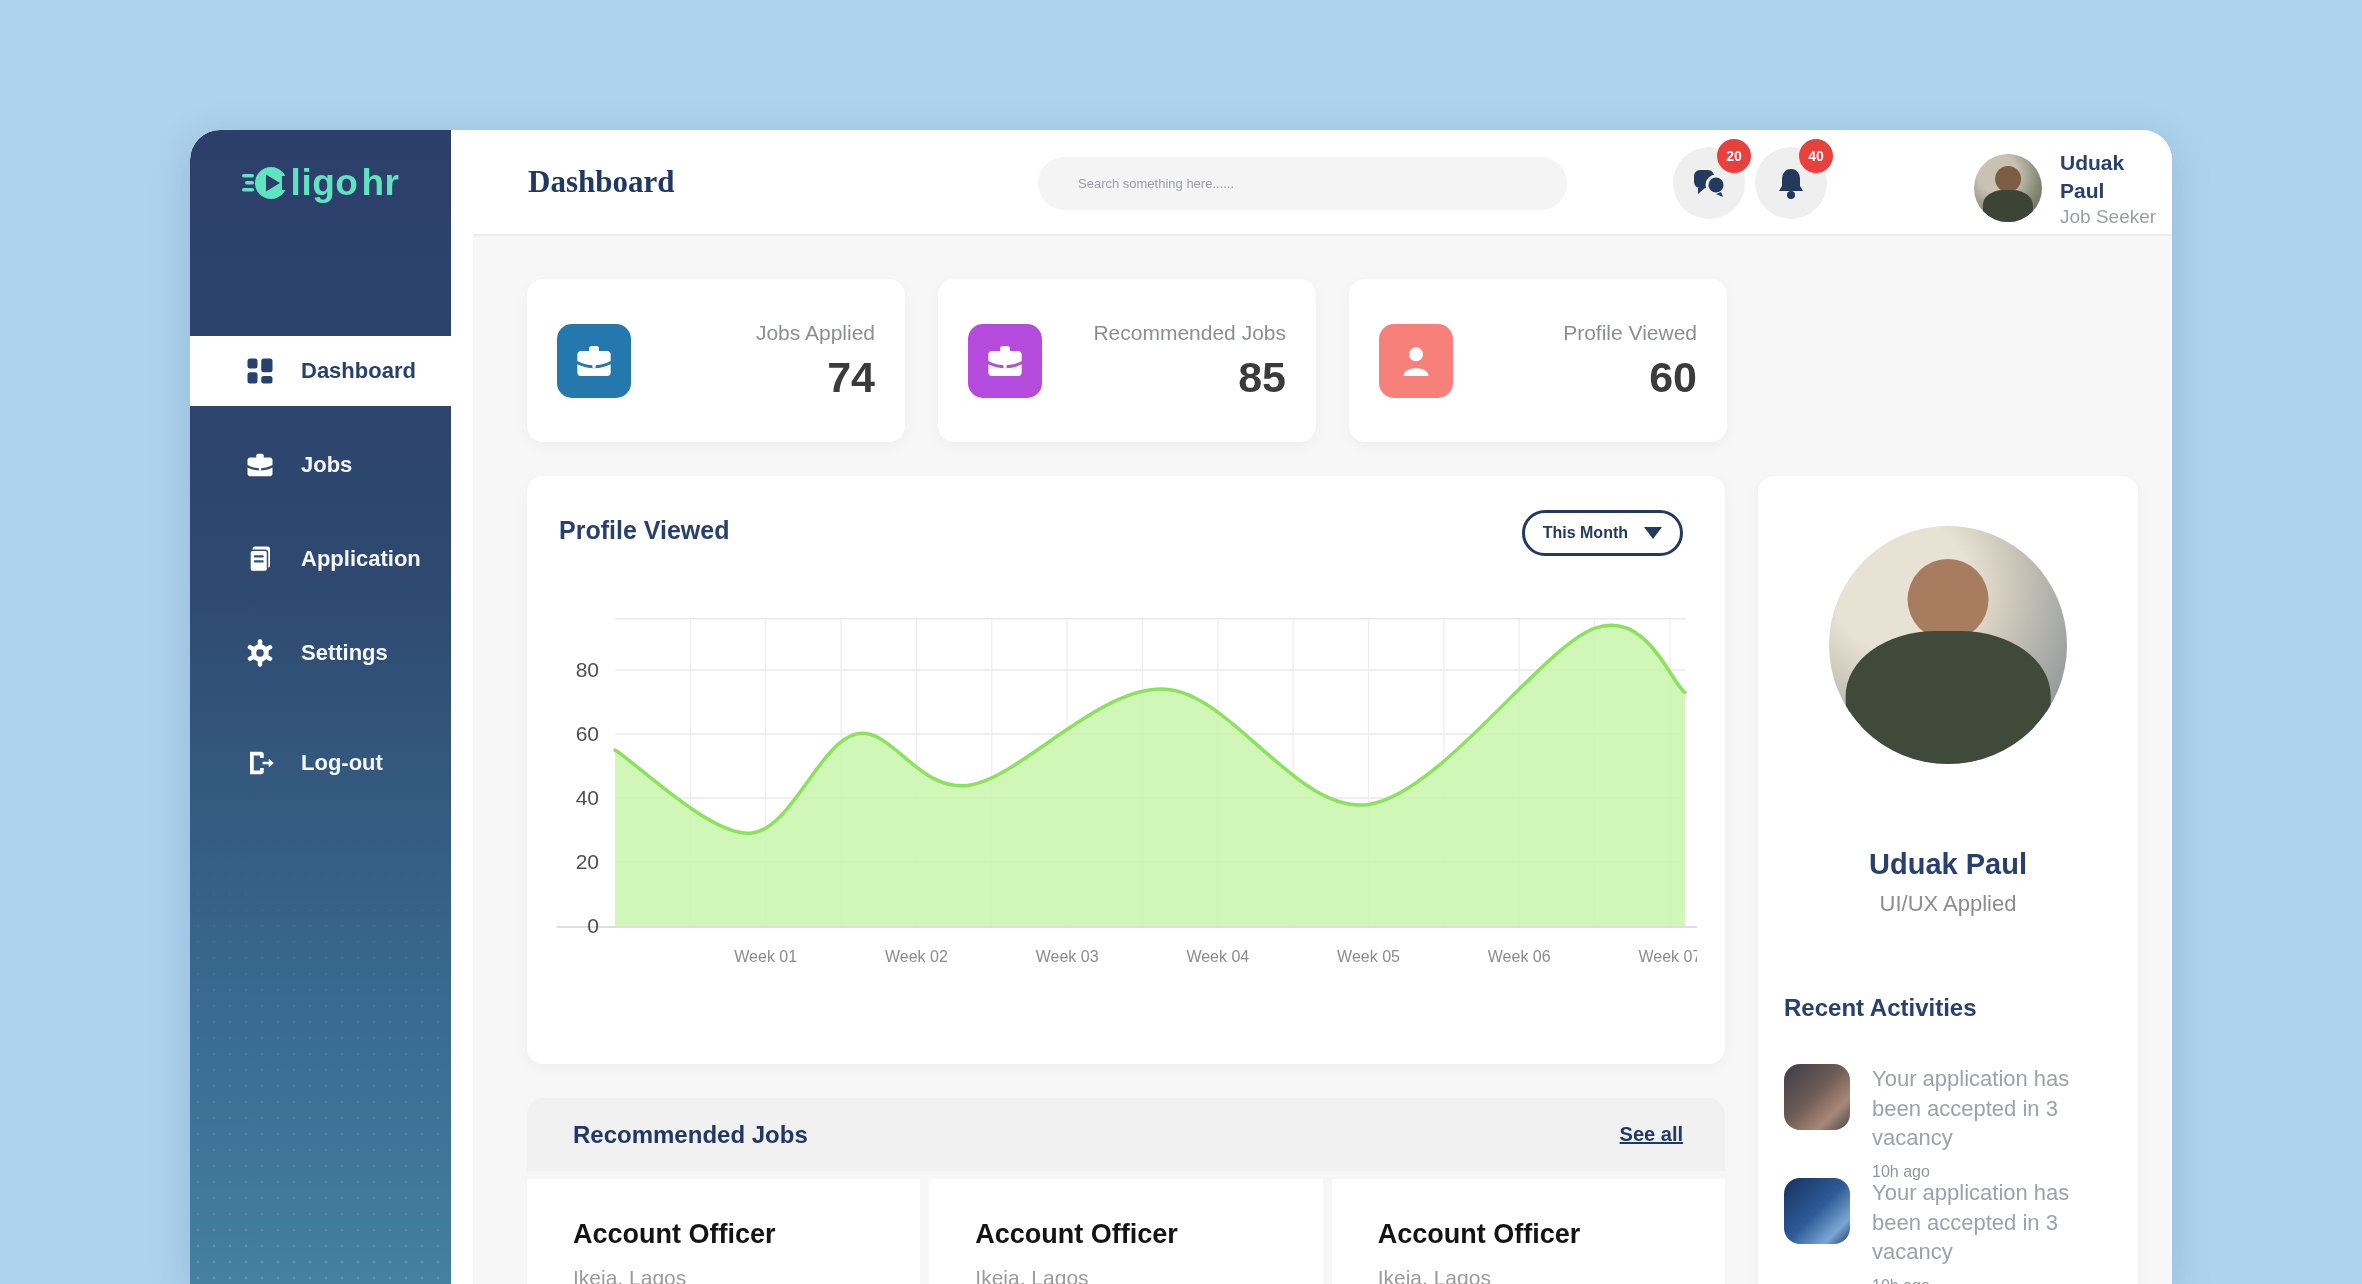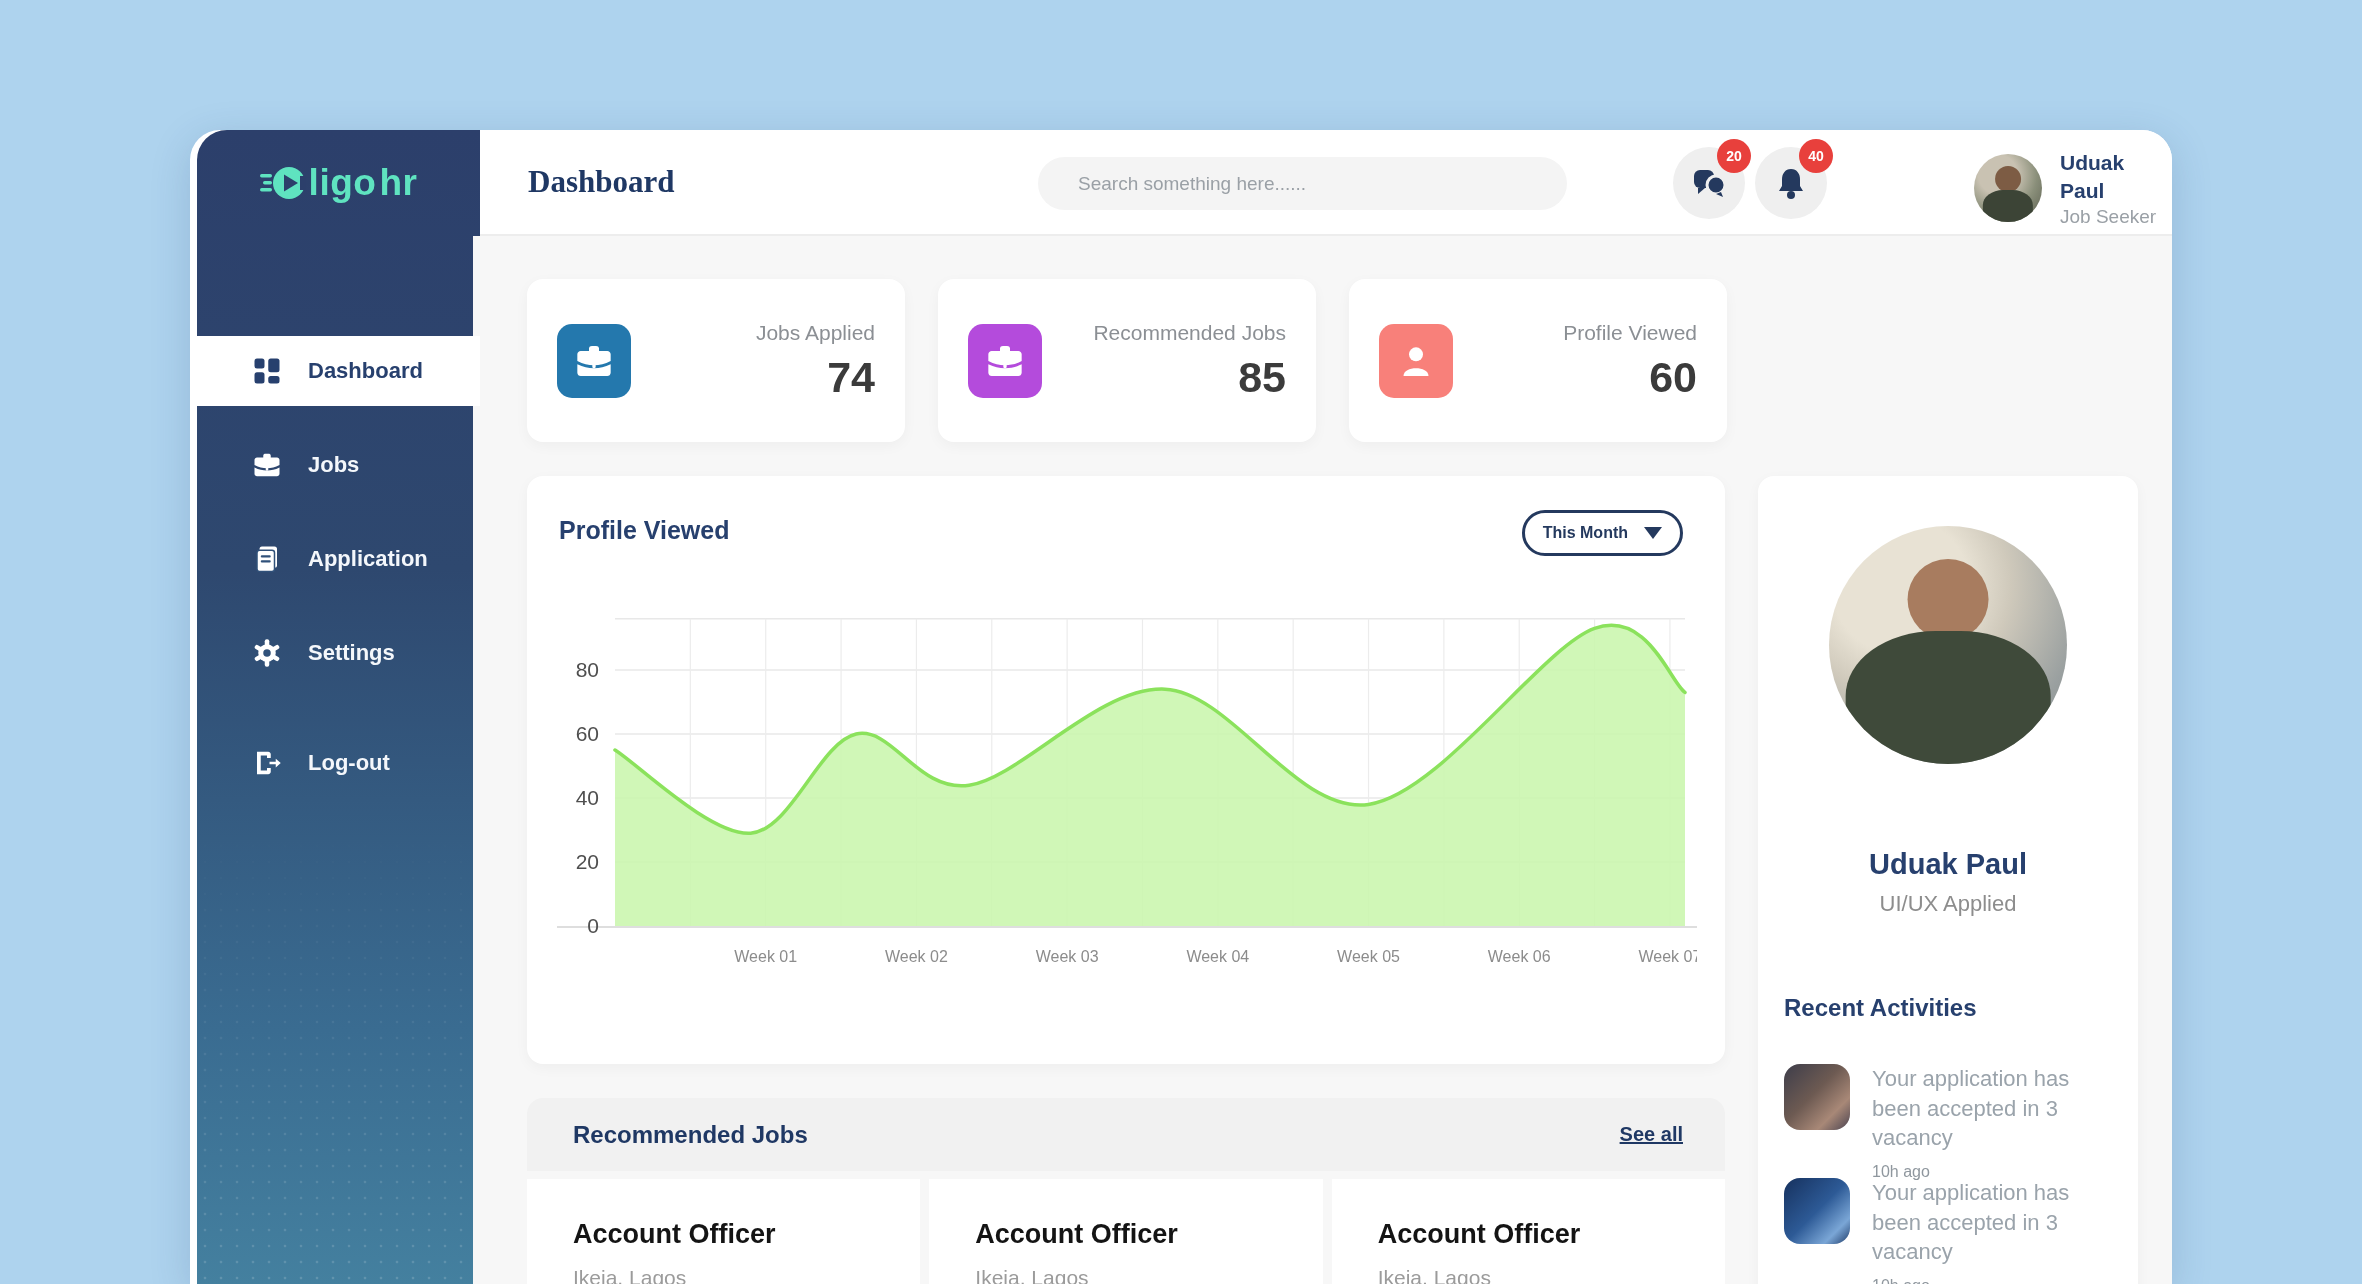--- a/index.html
+++ b/index.html
@@ -5,21 +5,21 @@
   * { margin:0; padding:0; box-sizing:border-box; }
   html,body { width:2362px; height:1284px; overflow:hidden; }
   body { background:#aed3ee; font-family:"Liberation Sans", sans-serif; position:relative; }
 
   
   .window { position:absolute; left:190px; top:130px; width:1982px; height:1154px;
             background:#ffffff; border-radius:30px 30px 0 0; overflow:hidden;
             box-shadow:0 10px 40px rgba(30,60,110,.18); }
 
   
-  .sidebar { position:absolute; left:7px; top:0; bottom:0; width:283px;
+  .sidebar { position:absolute; left:0; top:0; bottom:0; width:261px;
              background:linear-gradient(180deg,#2c3f6b 0%, #2e486f 38%, #3a6c91 78%, #44809f 100%);
              border-radius:30px 0 0 0; }
   .sidebar::after { content:""; position:absolute; left:0; right:0; bottom:0; height:40%;
              background-image:radial-gradient(rgba(255,255,255,.16) 1.5px, transparent 1.6px);
              background-size:16px 16px; -webkit-mask-image:linear-gradient(transparent, #000);
              mask-image:linear-gradient(transparent, #000); pointer-events:none; }
   .logo { height:106px; display:flex; align-items:center; justify-content:center; gap:3px;
           color:#5fe3c0; font-weight:bold; font-size:37px; letter-spacing:.5px; }
   .logo .logo-text { color:#5fe3c0; }
   .logo .logo-suffix { font-weight:800; }
@@ -29,21 +29,21 @@
   .nav-item svg { width:30px; height:30px; flex:none; }
   .nav-item.active { background:#ffffff; color:#27406e; }
   .nav-item.logout { margin-top:40px; }
 
   
   .header { position:absolute; left:283px; top:0; right:0; height:106px; background:#fff;
             border-bottom:2px solid #ededed; }
   .page-title { position:absolute; left:55px; top:50%; transform:translateY(-50%);
                 font-family:"Liberation Serif", serif; font-weight:bold; font-size:31px; color:#1f3864; }
   .search { position:absolute; left:565px; top:27px; width:529px; height:53px; background:#f4f4f4;
-            border:none; border-radius:27px; padding:0 40px; font-size:19px; color:#555; outline:none; }
+            border:none; border-radius:27px; padding:0 40px; font-size:13px; color:#555; outline:none; }
   .search::placeholder { color:#9aa0a6; }
   .icon-btn { position:absolute; top:17px; width:72px; height:72px; border-radius:50%;
               background:#efefef; display:flex; align-items:center; justify-content:center; cursor:pointer; }
   .icon-btn svg { width:34px; height:34px; }
   .icon-btn .badge { position:absolute; top:-8px; right:-6px; min-width:34px; height:34px; border-radius:17px;
               background:#e8403c; color:#fff; font-size:14px; font-weight:bold;
               display:flex; align-items:center; justify-content:center; padding:0 6px; }
   .btn-chat { left:1200px; } .btn-bell { left:1282px; }
   .user-block { position:absolute; left:1501px; top:19px; display:flex; align-items:center; gap:18px; cursor:pointer; }
   .avatar { width:68px; height:68px; border-radius:50%; overflow:hidden; flex:none;

